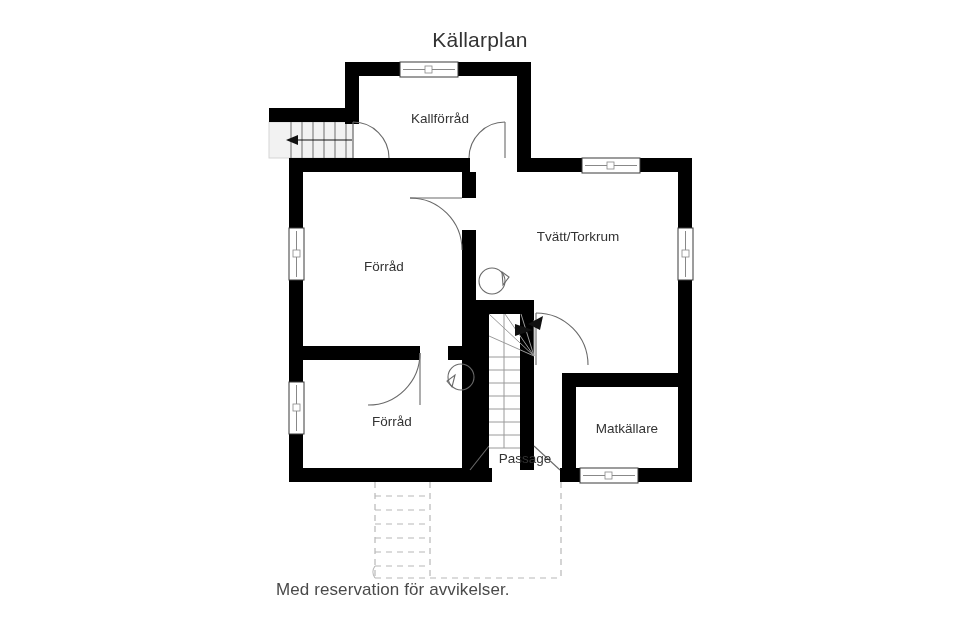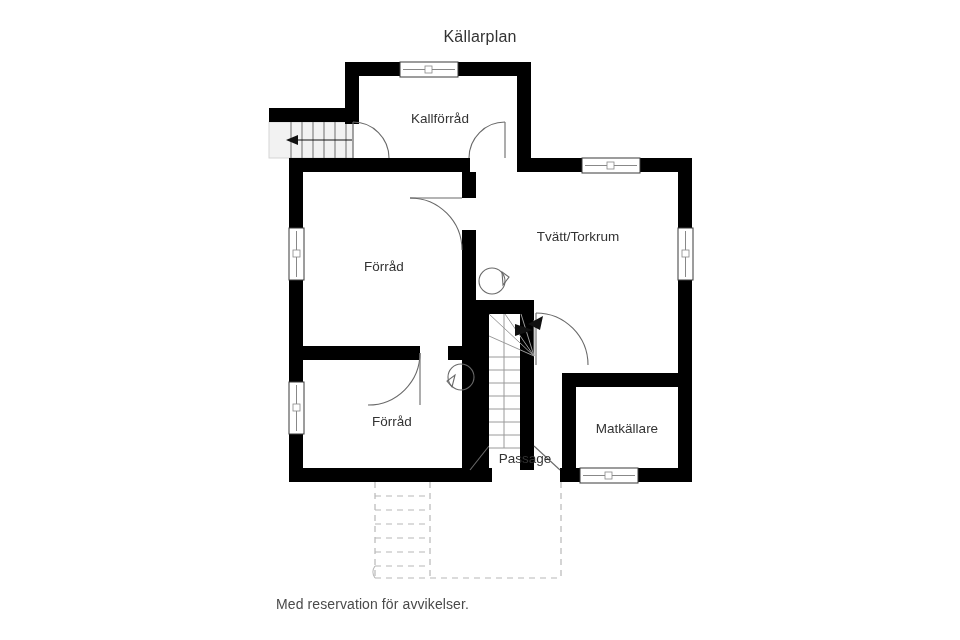--- a/index.html
+++ b/index.html
@@ -19,29 +19,29 @@
     width: 960px;
     height: 640px;
     background: #ffffff;
   }
   #plan-title {
     position: absolute;
     left: 0;
     top: 28px;
     width: 960px;
     text-align: center;
-    font-size: 16px;
+    font-size: 21px;
     color: #333333;
     letter-spacing: 0.2px;
   }
   #disclaimer {
     position: absolute;
     left: 276px;
-    top: 596px;
-    font-size: 14px;
+    top: 580px;
+    font-size: 17px;
     color: #4a4a4a;
     letter-spacing: 0.1px;
   }
   #floorplan-svg {
     position: absolute;
     left: 0;
     top: 0;
   }
   .room-label {
     font-family: "Liberation Sans", sans-serif;

